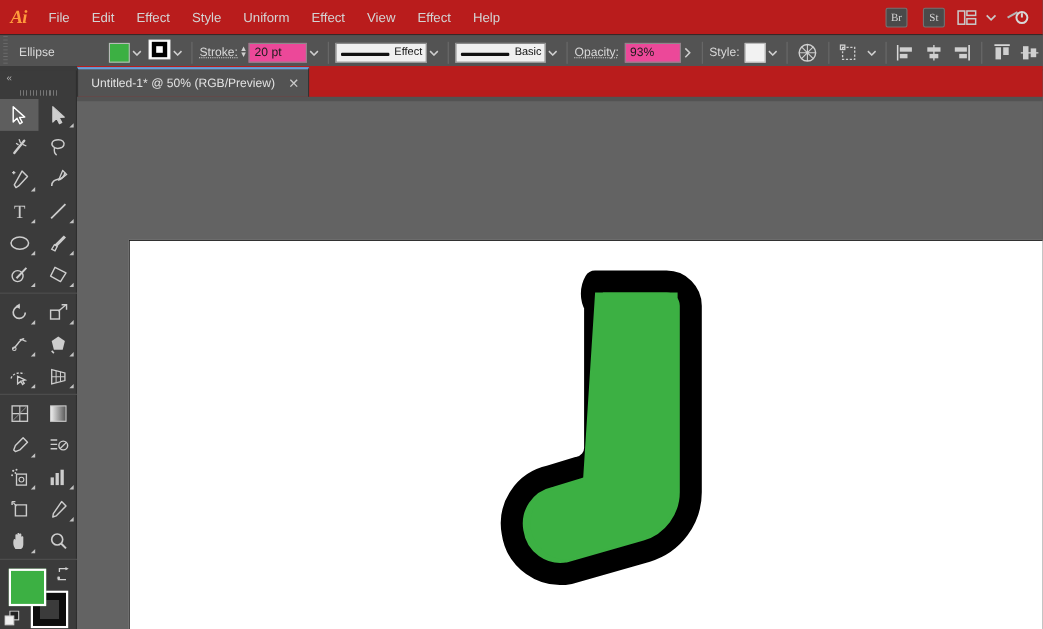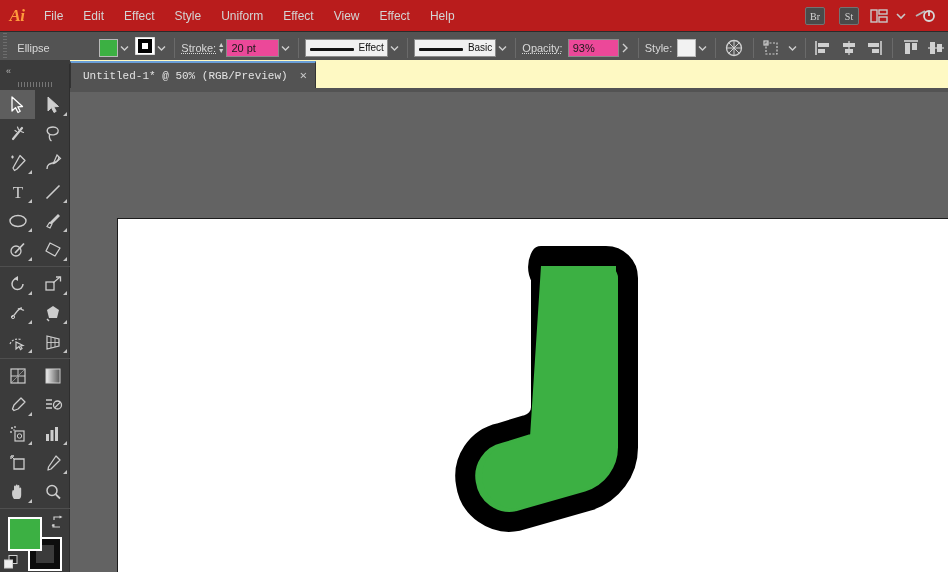--- a/index.html
+++ b/index.html
@@ -105,22 +105,22 @@
     width: 44px; height: 3px; background: #111; border-radius: 1px;
   }
   .align-icon {
     width: 20px; height: 20px; margin: 0 3px;
     display: flex; align-items: center; justify-content: center;
   }
 
   
   #tabbar {
     position: absolute; left: 0; top: 60px; width: 948px; height: 28px;
-    background: #fef9c3;
-    display: flex; align-items: flex-end; font-family: Liberation Mono, monospace;
+    background: #b91c1c;
+    display: flex; align-items: flex-end;
   }
   #tabbar-gutter { width: 70px; height: 28px; background: #3b3b3b; }
   #doc-tab {
     height: 27px;
     background: #535353;
     border-top: 2px solid #6a9fd8;
     border-right: 1px solid #333;
     border-left: 1px solid #333;
     display: flex; align-items: center;
     padding: 0 8px 0 12px;

